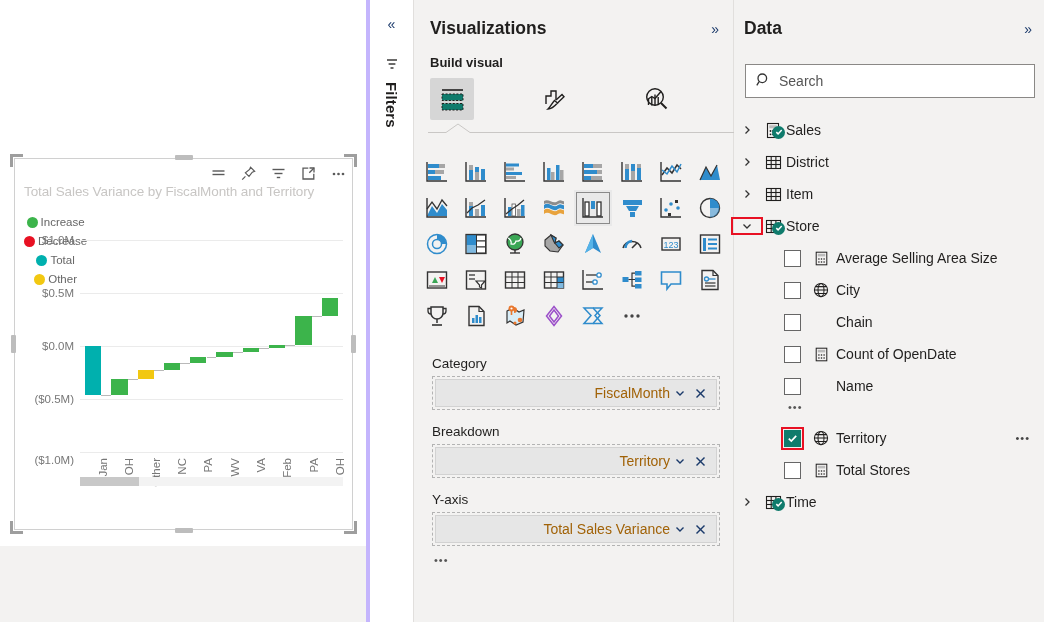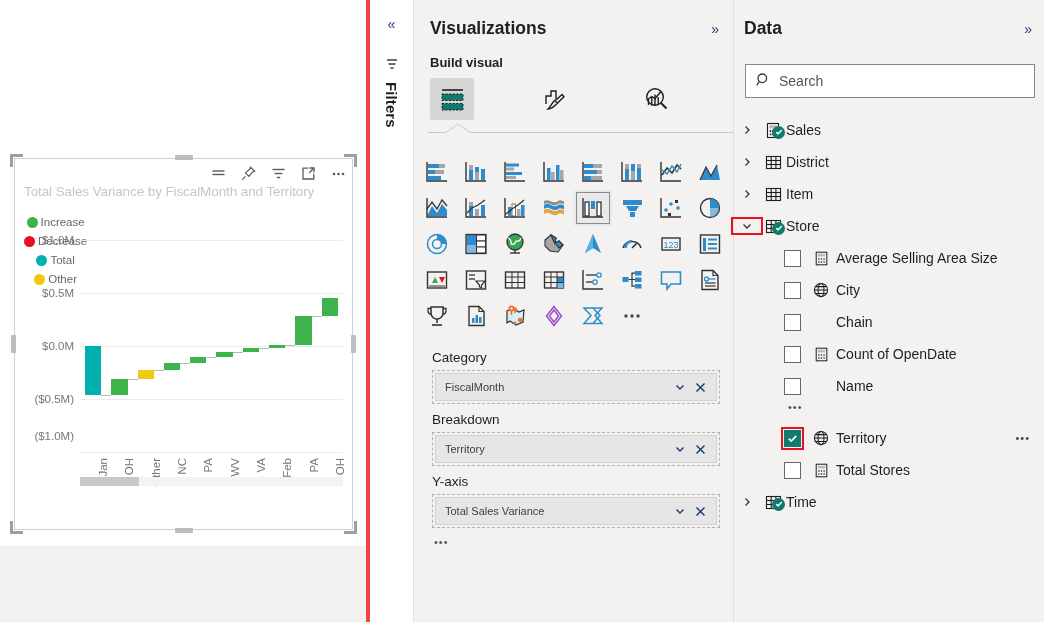--- a/index.html
+++ b/index.html
@@ -8,21 +8,21 @@
     width: 1044px; height: 622px;
     overflow: hidden;
     font-family: "Liberation Sans", sans-serif;
     background: #ffffff;
   }
   #root { position: relative; width: 1044px; height: 622px; background: #f3f2f1; }
 
   
   .canvas-area {
     position: absolute; left: 0; top: 0; width: 370px; height: 622px;
-    background: #ef4444;
+    background: #c4b5fd;
   }
   .canvas-page {
     position: absolute; left: 0; top: 0; width: 366px; height: 546px;
     background: #ffffff;
   }
   .canvas-below {
     position: absolute; left: 0; top: 546px; width: 366px; height: 76px;
     background: #f3f2f1;
   }
 
@@ -139,29 +139,29 @@
     position: absolute; left: 418px; top: 154px; width: 314px;
   }
   .viz-row { display: flex; }
   .viz-cell {
     width: 38px; height: 36px; display: flex; align-items: center; justify-content: center;
     cursor: pointer; margin-right: 1px;
   }
   .viz-cell.sel { outline: 1px solid #8a8a8a; outline-offset: -3px; background: #e9e9e9; }
 
   .wells { position: absolute; left: 0; top: 342px; width: 320px; }
-  .well-label { margin: 8px 0 5px 18px; font-size: 13.5px; color: #201f1e; }
+  .well-label { margin: 14px 0 5px 18px; font-size: 13.5px; color: #201f1e; }
   .well-box {
     margin: 0 14px 0 18px; padding: 2px; border: 1px dashed #b3b3b3;
   }
   .well-chip {
     height: 28px; background: #e6e6e6; border: 1px solid #d2d2d2;
     display: flex; align-items: center; padding: 0 6px 0 9px;
   }
-  .chip-text { flex: 1; font-size: 11px; color: #404040; white-space: nowrap; overflow: hidden; }
+  .chip-text { flex: 1; font-size: 14px; color: #a16207; white-space: nowrap; overflow: hidden; text-align: right; }
   .chip-btn { width: 20px; height: 20px; display: flex; align-items: center; justify-content: center; cursor: pointer; color: #1b3a6b; }
   .wells-more { margin: 10px 0 0 20px; color: #555; font-size: 14px; letter-spacing: 1px; line-height: 8px; cursor: pointer; }
 
   
   .data-pane {
     position: absolute; left: 734px; top: 0; width: 310px; height: 622px;
     background: #f3f2f1;
   }
   .search-box {
     position: absolute; left: 11px; top: 64px; width: 290px; height: 34px;
@@ -280,21 +280,21 @@
             <span class="lg-label">Other</span>
           </div>
         </div>
 
       <div class="plot">
         <div class="y-labels" id="yLabels">
             <div class="y-lab" style="top: 0px;">$1.0M</div>
             <div class="y-lab" style="top: 53px;">$0.5M</div>
             <div class="y-lab" style="top: 106px;">$0.0M</div>
             <div class="y-lab" style="top: 159px;">($0.5M)</div>
-            <div class="y-lab" style="top: 196px;">($1.0M)</div>
+            <div class="y-lab" style="top: 220px;">($1.0M)</div>
           </div>
         <div class="grid-area" id="gridArea">
             <div class="gridline" style="top: 0px;"></div>
             <div class="gridline" style="top: 53px;"></div>
             <div class="gridline" style="top: 106px;"></div>
             <div class="gridline" style="top: 159px;"></div>
             <div class="gridline" style="top: 212px;"></div>
             <div class="bar" style="left: 4.997px; top: 106px; width: 16.306px; height: 48.76px; background: rgb(0, 176, 174);"></div>
             <div class="connector" style="left: 21.303px; top: 154.76px; width: 9.994px;"></div>
             <div class="bar" style="left: 31.297px; top: 138.86px; width: 16.306px; height: 15.9px; background: rgb(60, 180, 75);"></div>

